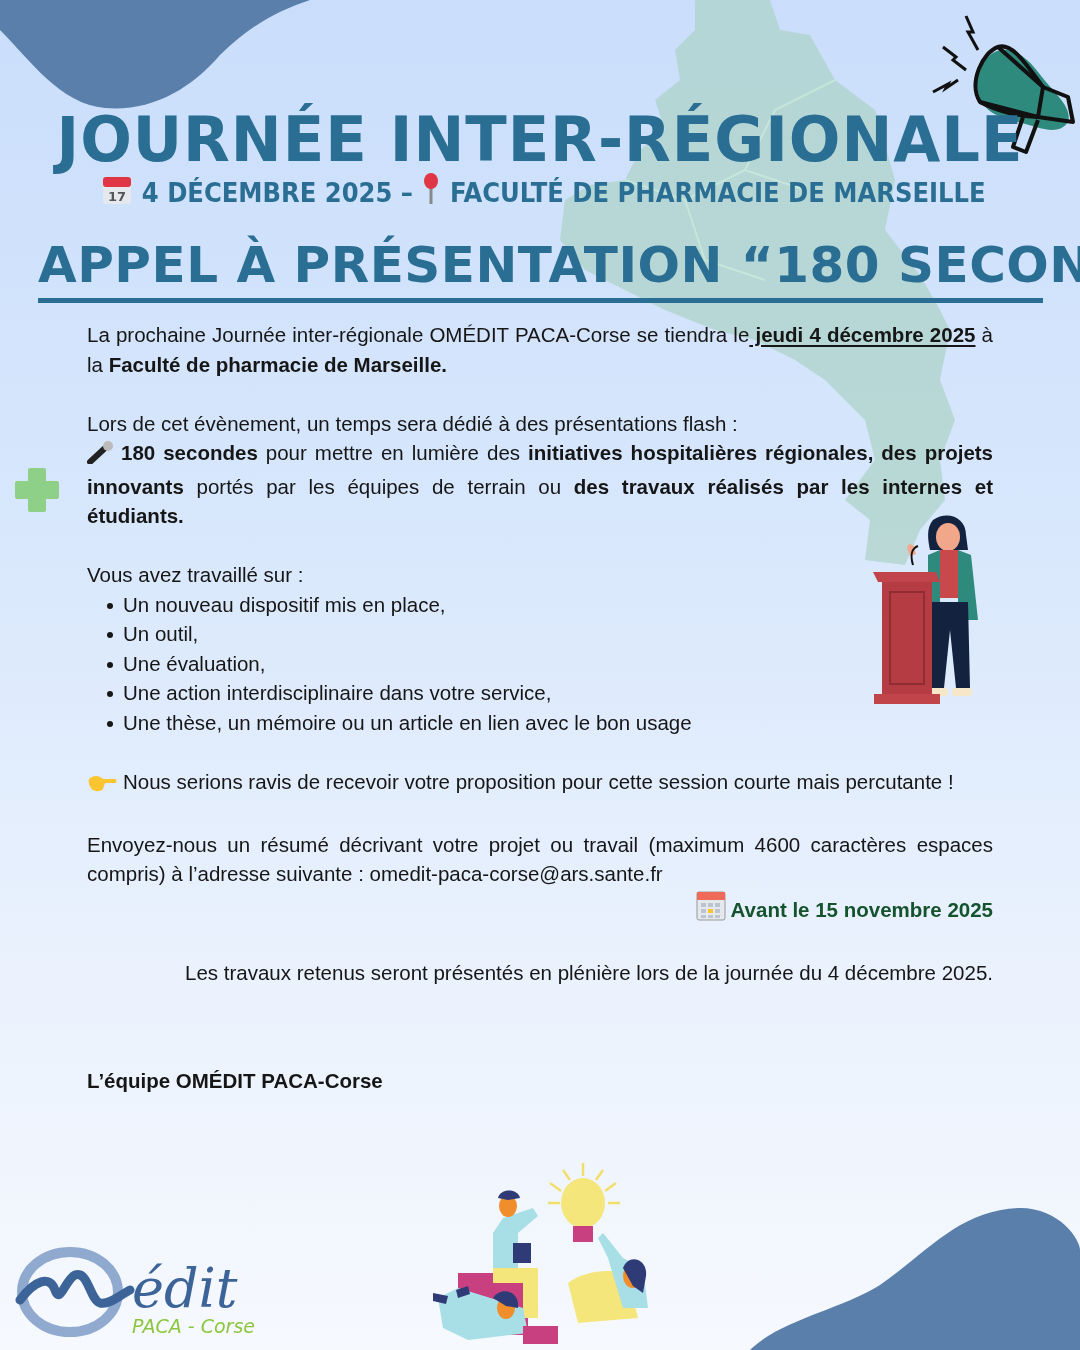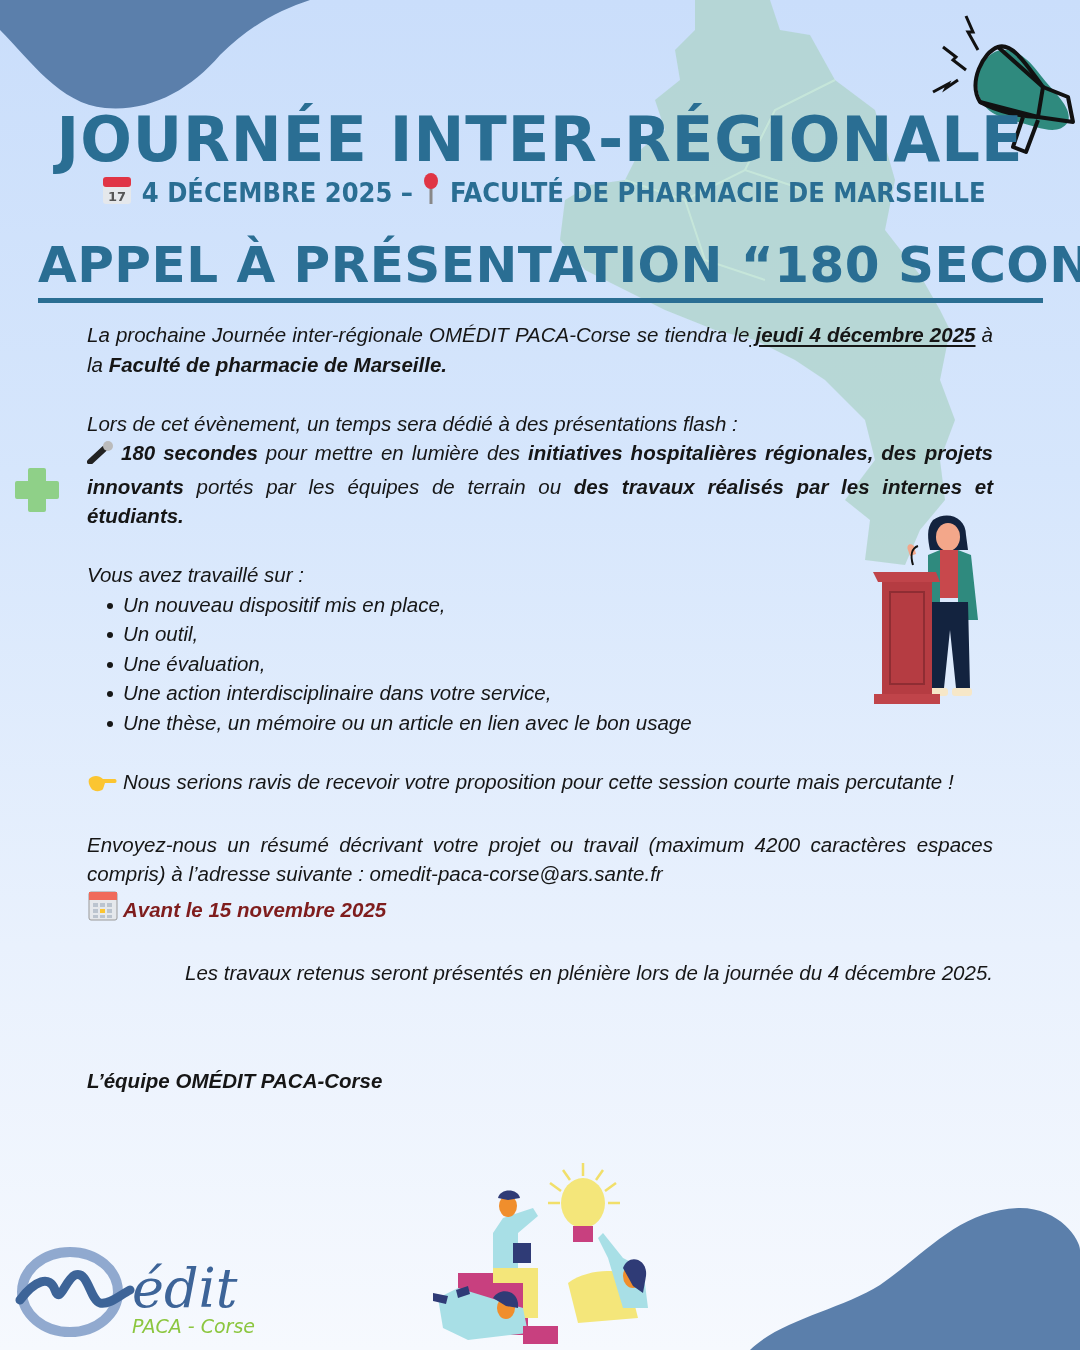--- a/index.html
+++ b/index.html
@@ -54,35 +54,34 @@
     white-space: nowrap;
     padding-bottom: 4px;
     border-bottom: 5px solid #2a6e93;
     letter-spacing: 0.5px;
   }
 
   .content {
     position: absolute; left: 87px; top: 320px; width: 906px;
     font-size: 20.5px; line-height: 29.5px;
     text-align: justify;
-    font-style: italic;
   }
   .content p { margin: 0; }
   .gap { height: 29.5px; }
   .gap-sm { height: 8px; }
   b { font-weight: 700; }
   u { text-decoration: underline; text-underline-offset: 3px; }
   ul.bullets { list-style: none; padding-left: 18px; }
   ul.bullets li { position: relative; padding-left: 18px; text-align: left; }
   ul.bullets li::before {
     content: ""; position: absolute; left: 2px; top: 13px;
     width: 6px; height: 6px; border-radius: 50%; background: #161616;
   }
   .deadline {
-    text-align: left; color: #7f1d1d; font-weight: 700;
+    text-align: right; color: #14532d; font-weight: 700;
   }
   .emo-inline { display: inline-block; vertical-align: -4px; margin-right: 6px; }
   .sign { font-weight: 700; }
 </style>
 </head>
 <body>
 
 <svg id="blob-top" class="deco" viewBox="0 0 320 115">
   <path d="M0,0 L310,0 C280,10 250,25 220,55 C190,90 150,112 105,108 C60,104 30,60 0,30 Z" fill="#5b7fab"></path>
 </svg>
@@ -210,21 +209,21 @@
   <div class="gap"></div>
   <p>
     <span class="emo-inline">
       <svg width="30" height="22" viewBox="0 0 30 22">
         <path d="M2,8 C6,4 12,4 16,8 L28,8 C30,8 30,12 28,12 L18,12 L16,18 C14,21 6,21 4,17 C2,14 1,11 2,8 Z" fill="#fbc531"></path>
       </svg>
     </span><span>Nous serions ravis de recevoir votre proposition pour cette session courte mais percutante !</span>
   </p>
   <div class="gap"></div>
   <p>
-    <span>Envoyez-nous un résumé décrivant votre projet ou travail (maximum 4200 caractères espaces compris) à l’adresse suivante : </span><span>omedit-paca-corse@ars.sante.fr</span>
+    <span>Envoyez-nous un résumé décrivant votre projet ou travail (maximum 4600 caractères espaces compris) à l’adresse suivante : </span><span>omedit-paca-corse@ars.sante.fr</span>
   </p>
   <p class="deadline">
     <span class="emo-inline" style="margin-right:4px">
       <svg width="32" height="32" viewBox="0 0 32 32">
         <rect x="2" y="3" width="28" height="28" rx="2" fill="#e5e8ec" stroke="#999"></rect>
         <rect x="2" y="3" width="28" height="8" fill="#f06a5a"></rect>
         <g fill="#bbc4cf">
           <rect x="6" y="14" width="5" height="4"></rect>
             <rect x="13" y="14" width="5" height="4"></rect>
             <rect x="20" y="14" width="5" height="4"></rect>

